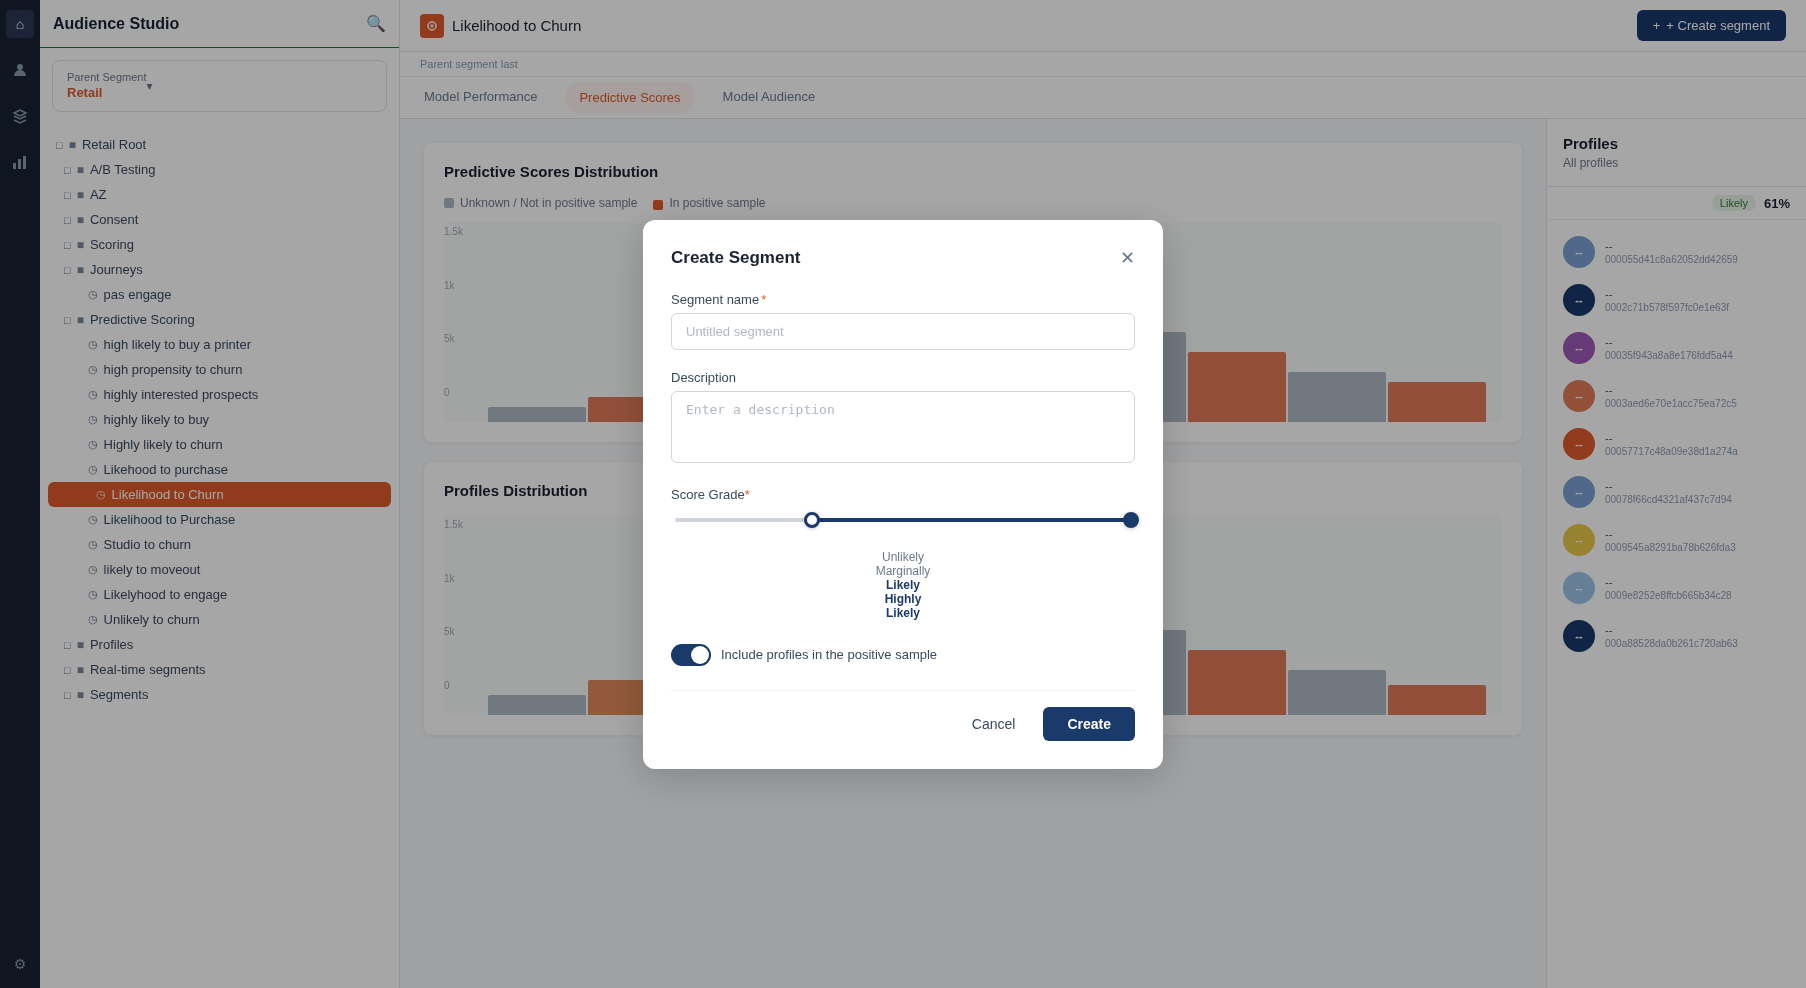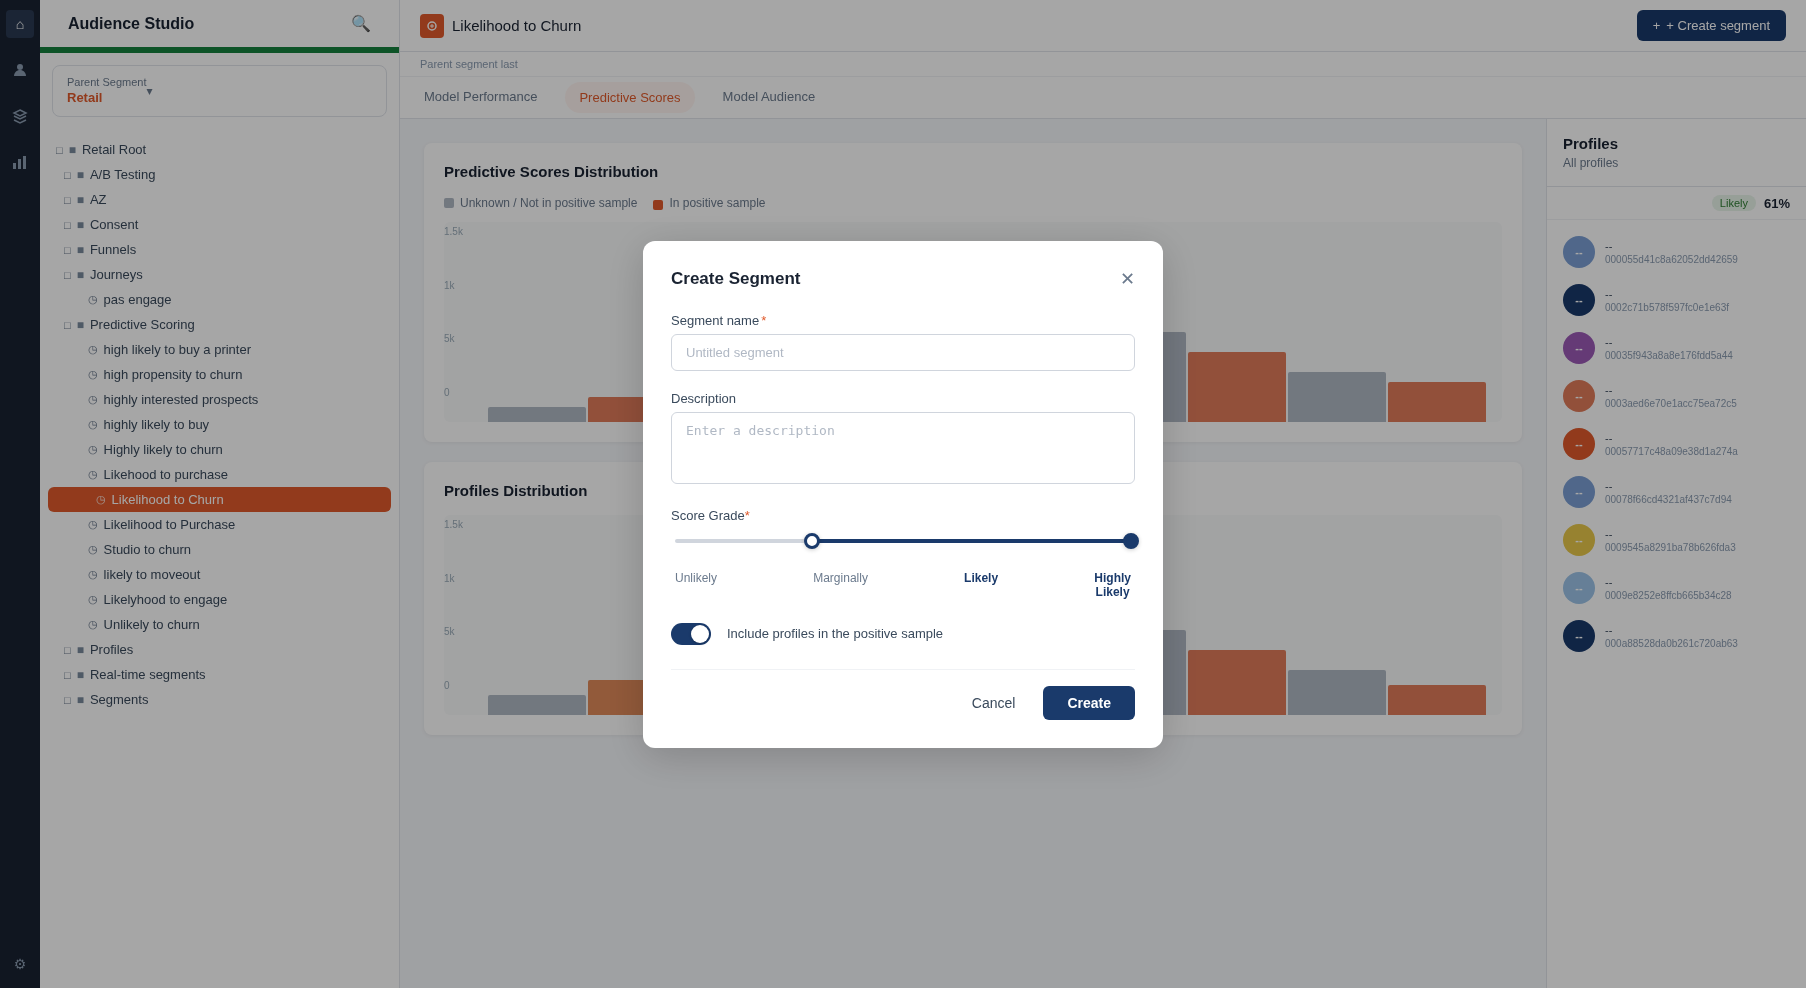--- a/index.html
+++ b/index.html
@@ -8,21 +8,21 @@
     
     .app-container { display: flex; height: 988px; width: 1806px; }
 
     
     .icon-bar { width: 40px; background: #1a2332; display: flex; flex-direction: column; align-items: center; padding: 10px 0; gap: 18px; flex-shrink: 0; }
     .icon-bar-item { width: 28px; height: 28px; display: flex; align-items: center; justify-content: center; color: #8a9bb0; cursor: pointer; border-radius: 4px; font-size: 14px; }
     .icon-bar-item.active { color: #fff; background: #2a3a52; }
 
     
     .sidebar { width: 360px; background: #fff; border-right: 1px solid #e0e4ea; display: flex; flex-direction: column; flex-shrink: 0; overflow-y: auto; }
-    .sidebar-header { padding: 14px 28px; border-bottom: 6px solid #15803d; display: flex; align-items: center; justify-content: space-between; }
+    .sidebar-header { padding: 14px 13px; border-bottom: 1px solid #15803d; display: flex; align-items: center; justify-content: space-between; }
     .sidebar-title { font-size: 16px; font-weight: 600; color: #1a2332; }
     .sidebar-search-icon { color: #6b7a8d; cursor: pointer; font-size: 16px; }
 
     
     .parent-segment { margin: 12px; border: 1px solid #e0e4ea; border-radius: 8px; padding: 10px 14px; display: flex; align-items: center; justify-content: flex-start; cursor: pointer; background: #fff; }
     .parent-segment-label { font-size: 11px; color: #6b7a8d; display: block; }
     .parent-segment-value { font-size: 13px; font-weight: 600; color: #e05a2b; }
     .parent-segment-chevron { color: #6b7a8d; font-size: 12px; }
 
     
@@ -86,26 +86,26 @@
     .score-grade-container { margin-bottom: 24px; }
     .score-grade-label { font-size: 13px; color: #3a4a5c; margin-bottom: 16px; font-weight: 500; display: block; }
     .score-grade-label .required { color: #e05a2b; }
     .slider-wrapper { position: relative; padding: 0 4px; }
     .slider-track { height: 4px; background: #d0d5dd; border-radius: 2px; position: relative; margin: 12px 0 28px; }
     .slider-fill { position: absolute; left: 30%; right: 0; height: 100%; background: #1a3a6b; border-radius: 2px; }
     .slider-thumb { position: absolute; width: 16px; height: 16px; background: #fff; border: 3px solid #1a3a6b; border-radius: 50%; top: -6px; transform: translateX(-50%); cursor: pointer; box-shadow: 0 1px 4px rgba(0,0,0,0.2); }
     .slider-thumb.left { left: 30%; }
     .slider-thumb.right { left: 100%; }
     .slider-thumb.active { background: #1a3a6b; }
-    .slider-labels { display: flex; justify-content: space-between; font-size: 12px; color: #6b7a8d; margin-top: 16px; }
+    .slider-labels { display: flex; justify-content: space-between; font-size: 12px; color: #6b7a8d; margin-top: 16px; flex-direction: column; }
     .slider-label { text-align: center; }
     .slider-label.active-label { color: #1a3a6b; font-weight: 600; }
 
     
-    .toggle-row { display: flex; align-items: center; gap: 16px; margin-bottom: 24px; }
+    .toggle-row { display: flex; align-items: center; gap: 10px; margin-bottom: 24px; }
     .toggle { width: 40px; height: 22px; background: #1a3a6b; border-radius: 11px; position: relative; cursor: pointer; flex-shrink: 0; }
     .toggle-knob { width: 18px; height: 18px; background: #fff; border-radius: 50%; position: absolute; top: 2px; left: 20px; transition: left 0.2s; box-shadow: 0 1px 3px rgba(0,0,0,0.2); }
     .toggle-label { font-size: 13px; color: #3a4a5c; }
 
     
     .modal-footer { display: flex; align-items: center; justify-content: flex-end; gap: 12px; border-top: 1px solid #f0f2f5; padding-top: 16px; }
     .btn-cancel { background: none; border: none; color: #3a4a5c; font-size: 14px; cursor: pointer; padding: 8px 16px; border-radius: 6px; font-weight: 500; }
     .btn-create { background: #1a3a6b; color: #fff; border: none; border-radius: 6px; padding: 9px 24px; font-size: 14px; font-weight: 600; cursor: pointer; }
 
     
@@ -178,21 +178,21 @@
         <span>AZ</span>
       </div>
       <div class="tree-section level-1">
         <span style="color:#6b7a8d;font-size:11px;">□</span>
         <span style="color:#7a8a9d;font-size:12px;">■</span>
         <span>Consent</span>
       </div>
       <div class="tree-section level-1">
         <span style="color:#6b7a8d;font-size:11px;">□</span>
         <span style="color:#7a8a9d;font-size:12px;">■</span>
-        <span>Funnels</span>
+        <span>Scoring</span>
       </div>
       <div class="tree-section level-1">
         <span style="color:#6b7a8d;font-size:11px;">□</span>
         <span style="color:#7a8a9d;font-size:12px;">■</span>
         <span>Journeys</span>
       </div>
       <div class="tree-item level-2">
         <span style="color:#6b7a8d;font-size:11px;">◷</span>
         <span>pas engage</span>
       </div>

